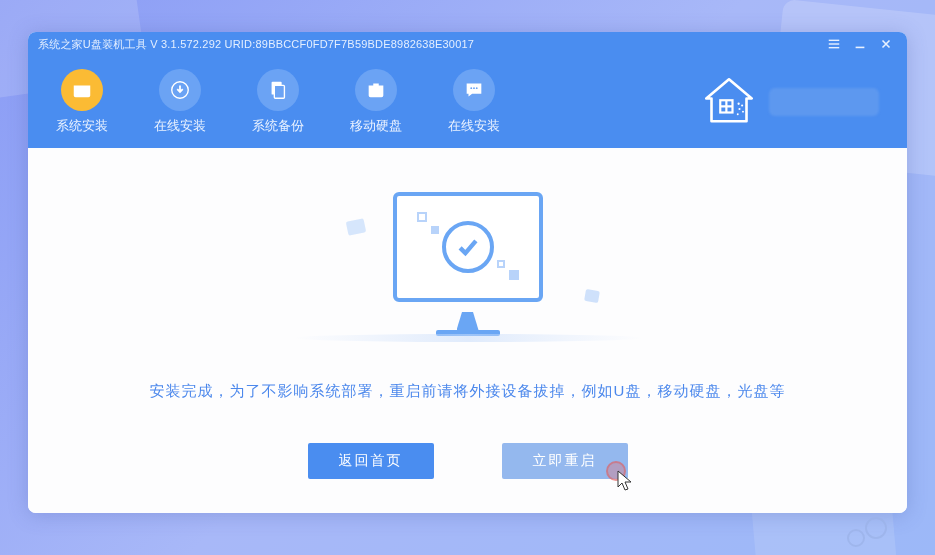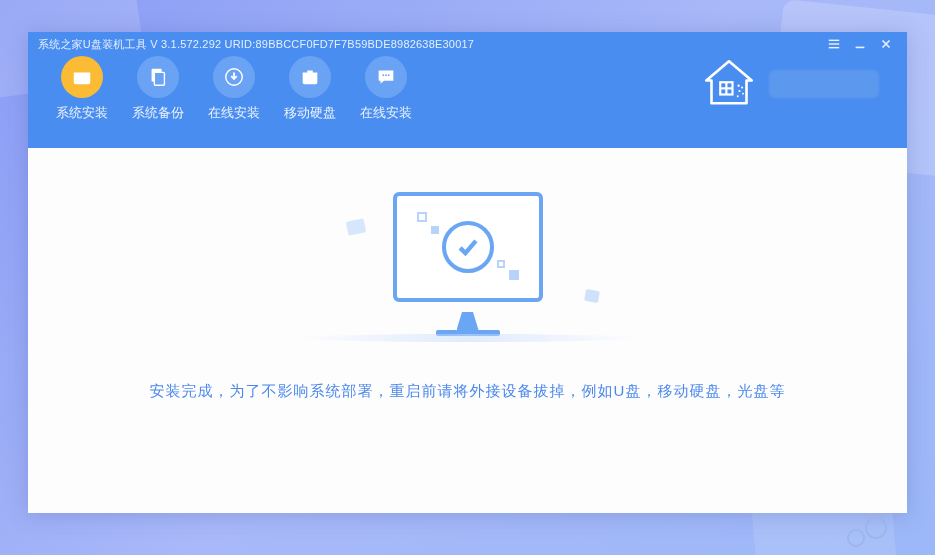--- a/index.html
+++ b/index.html
@@ -19,21 +19,21 @@
     .bg-shape-2 { top: 10px; right: -60px; width: 220px; height: 160px; background: rgba(255,255,255,0.18); transform: rotate(6deg); }
     .bg-shape-3 { bottom: -40px; right: 40px; width: 140px; height: 100px; background: rgba(255,255,255,0.12); transform: rotate(-5deg); }
 
     .app-window {
       position: absolute;
       top: 32px;
       left: 28px;
       right: 28px;
       bottom: 42px;
       background: #fdfdfe;
-      border-radius: 0;
+      border-radius: 8px;
       box-shadow: 0 2px 20px rgba(60,80,160,0.25);
       display: flex;
       flex-direction: column;
       overflow: hidden;
     }
     .titlebar {
       height: 24px;
       background: #4a8df0;
       display: flex;
       align-items: center;
@@ -46,23 +46,23 @@
     .titlebar-btn {
       width: 26px; height: 24px; display:flex; align-items:center; justify-content:center;
       cursor: pointer; color: #e8f1ff;
     }
     .titlebar-btn svg { width: 14px; height: 14px; }
 
     .toolbar {
       height: 92px;
       background: #4a8df0;
       display: flex;
-      align-items: flex-start;
+      align-items: center;
       padding: 0 28px;
-      gap: 24px;
+      gap: 46px;
     }
     .tab {
       display: flex;
       flex-direction: column;
       align-items: center;
       gap: 6px;
       cursor: pointer;
       color: #eaf2ff;
       font-size: 13px;
     }
@@ -218,34 +218,34 @@
       <div class="tab-icon">
         <svg viewBox="0 0 24 24">
             <path d="M3 7h18v3H3zM3 10h18v8a2 2 0 0 1-2 2H5a2 2 0 0 1-2-2zM9 13h6v2H9z"></path>
           </svg>
       </div>
       <span>系统安装</span>
     </div>
     <div class="tab">
       <div class="tab-icon">
         <svg viewBox="0 0 24 24">
+            <circle cx="12" cy="12" r="9" fill="none" stroke="#fff" stroke-width="1.5"></circle>
+            <path d="M12 7v7M9 11l3 3 3-3" stroke="#fff" stroke-width="2" fill="none"></path>
+          </svg>
+      </div>
+      <span>在线安装</span>
+    </div>
+    <div class="tab">
+      <div class="tab-icon">
+        <svg viewBox="0 0 24 24">
             <rect x="5" y="3" width="11" height="14" rx="1"></rect>
             <rect x="8" y="7" width="11" height="14" rx="1" fill="#6ba3f4" stroke="#fff" stroke-width="1.5"></rect>
           </svg>
       </div>
       <span>系统备份</span>
-    </div>
-    <div class="tab">
-      <div class="tab-icon">
-        <svg viewBox="0 0 24 24">
-            <circle cx="12" cy="12" r="9" fill="none" stroke="#fff" stroke-width="1.5"></circle>
-            <path d="M12 7v7M9 11l3 3 3-3" stroke="#fff" stroke-width="2" fill="none"></path>
-          </svg>
-      </div>
-      <span>在线安装</span>
     </div>
     <div class="tab">
       <div class="tab-icon">
         <svg viewBox="0 0 24 24">
             <path d="M9 5h6v2H9zM4 7h16v11a2 2 0 0 1-2 2H6a2 2 0 0 1-2-2zM11 11h2v4h-2zM10 12h4v2h-4z"></path>
           </svg>
       </div>
       <span>移动硬盘</span>
     </div>
     <div class="tab">
@@ -293,20 +293,34 @@
             </svg>
         </div>
       </div>
       <div class="monitor-stand"></div>
       <div class="monitor-base"></div>
       <div class="floor-line"></div>
     </div>
 
     <div class="message">安装完成，为了不影响系统部署，重启前请将外接设备拔掉，例如U盘，移动硬盘，光盘等</div>
 
+    <div class="button-row">
+      <div class="btn btn-primary">
+        <span>返回首页</span>
+      </div>
+      <div class="btn btn-secondary">
+        <span>立即重启</span>
+        <div class="cursor-ring"></div>
+        <div class="cursor-overlay">
+          <svg viewBox="0 0 18 22">
+              <path d="M2 2 L2 18 L6 14 L9 21 L12 20 L9 13 L15 13 Z" fill="#fff" stroke="#333" stroke-width="1"></path>
+            </svg>
+        </div>
+      </div>
+    </div>
   </div>
 
 </div>
 
 <div class="bubble-hint">
   <div class="b b1"></div>
   <div class="b b2"></div>
 </div>
 
 </body></html>

